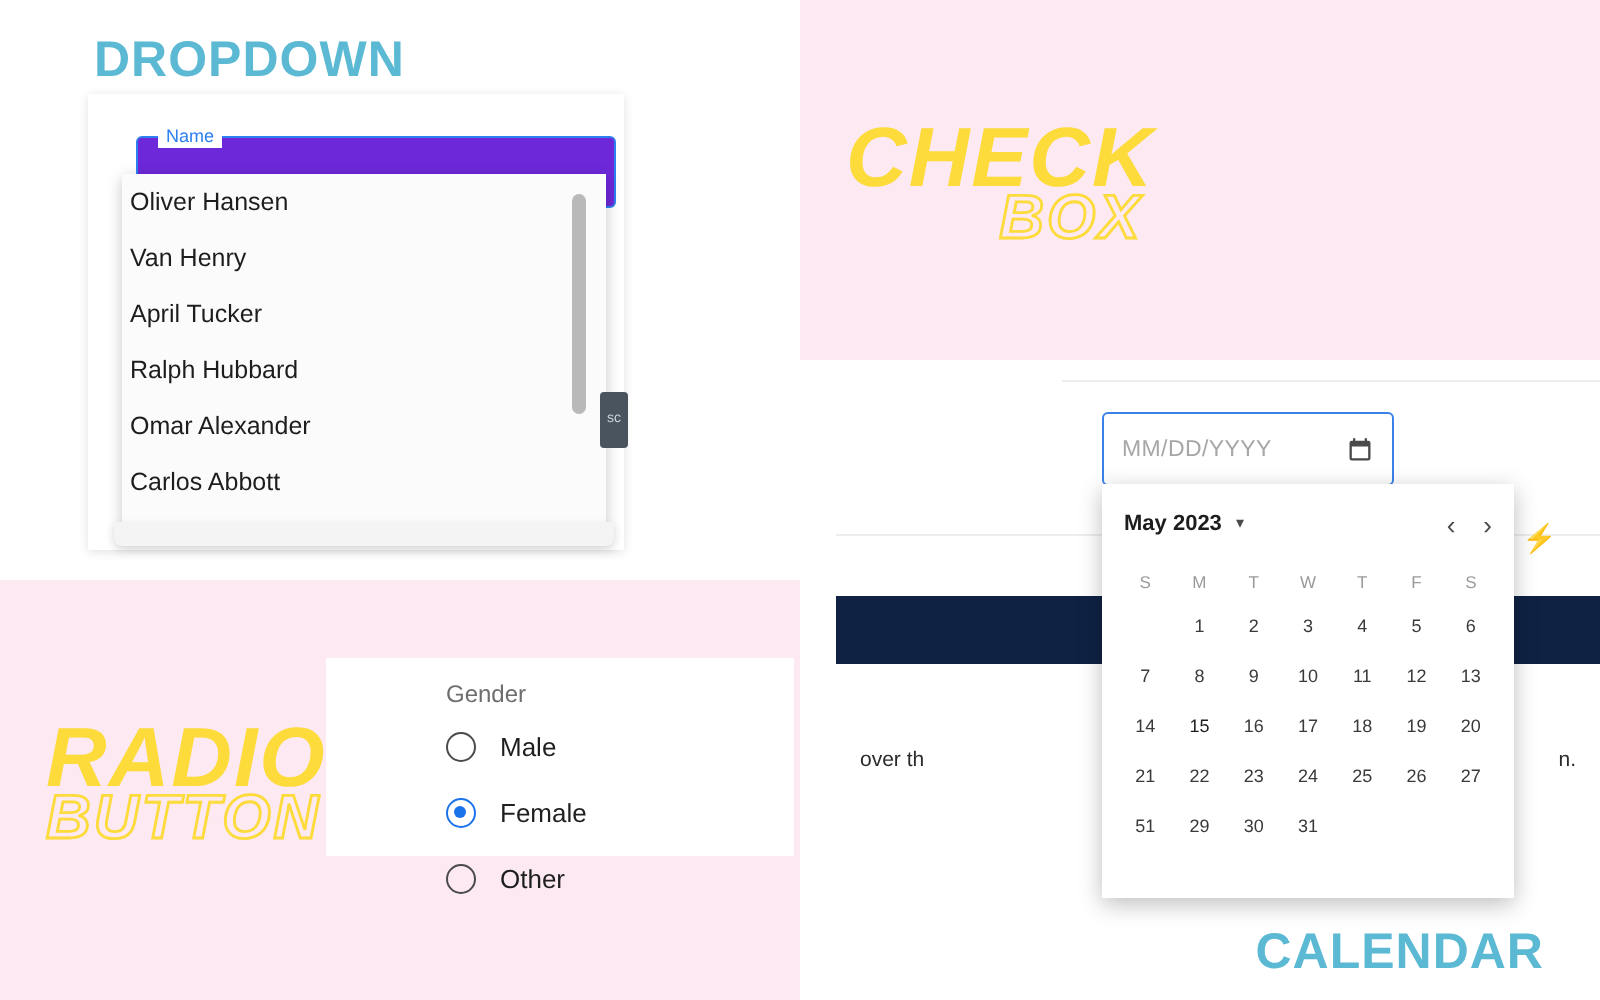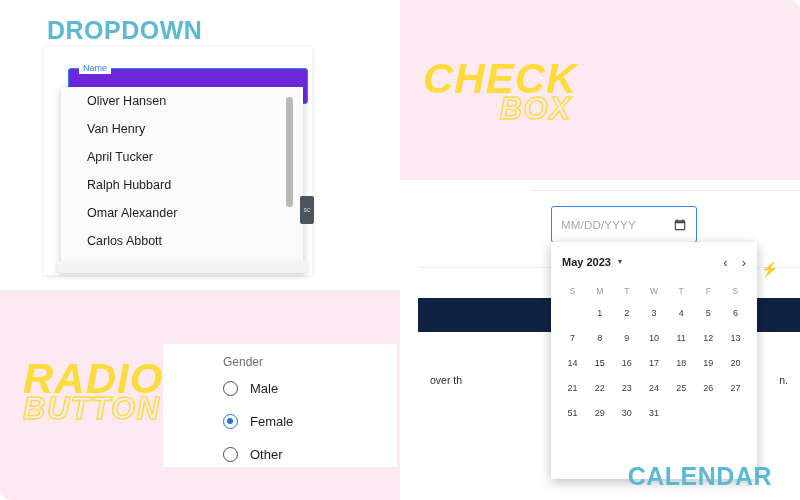--- a/index.html
+++ b/index.html
@@ -7,21 +7,20 @@
     width: 800px; height: 500px;
     background: #ffffff;
     font-family: "Liberation Sans", sans-serif;
     overflow: hidden;
   }
   #stage {
     position: relative;
     width: 800px; height: 500px;
     background: #ffffff;
     overflow: hidden;
-    border-radius: 11px;
   }
 
   
   .bg-pink-tr {
     position: absolute; left: 400px; top: 0; width: 400px; height: 180px;
     background: #fce9f1;
   }
   .bg-pink-bl {
     position: absolute; left: 0; top: 290px; width: 400px; height: 210px;
     background: #fce9f1;
@@ -96,21 +95,21 @@
     position: absolute;
     left: 61px; top: 87px;
     width: 242px; height: 180px;
     background: #fbfbfb;
     box-shadow: 0 2px 7px rgba(0,0,0,0.22);
     overflow: hidden;
   }
   .dd-option {
     height: 28px;
     line-height: 28px;
-    padding-left: 26px;
+    padding-left: 4px;
     font-size: 12.5px;
     color: #1d1d1d;
   }
   #dropdown-scrollbar-track {
     position: absolute;
     right: 5px; top: 5px; width: 7px; height: 170px;
     background: transparent;
   }
   #dropdown-scrollbar-thumb {
     position: absolute;
@@ -176,22 +175,22 @@
     transform: rotate(43deg);
   }
   .cb-label {
     font-size: 13.5px;
     color: #1f1f1f;
   }
 
   
   #radio-card {
     position: absolute;
-    left: 163px; top: 344px;
-    width: 234px; height: 123px;
+    left: 163px; top: 329px;
+    width: 234px; height: 99px;
     background: #ffffff;
   }
   #radio-legend {
     padding: 11px 0 3px 60px;
     font-size: 12px;
     color: #6e6e6e;
   }
   .rd-row {
     display: flex;
     align-items: center;
@@ -273,21 +272,21 @@
   #date-input-placeholder {
     font-size: 11.5px;
     color: #a6a6a6;
     letter-spacing: 0.2px;
   }
   #date-input-icon svg { display: block; }
 
   #calendar-popup {
     position: absolute;
     left: 551px; top: 242px;
-    width: 206px; height: 237px;
+    width: 206px; height: 207px;
     background: #ffffff;
     box-shadow: 0 3px 11px rgba(0,0,0,0.26);
     overflow: hidden;
   }
   #cal-header {
     display: flex;
     align-items: center;
     height: 30px;
     padding: 5px 11px 0 11px;
   }

